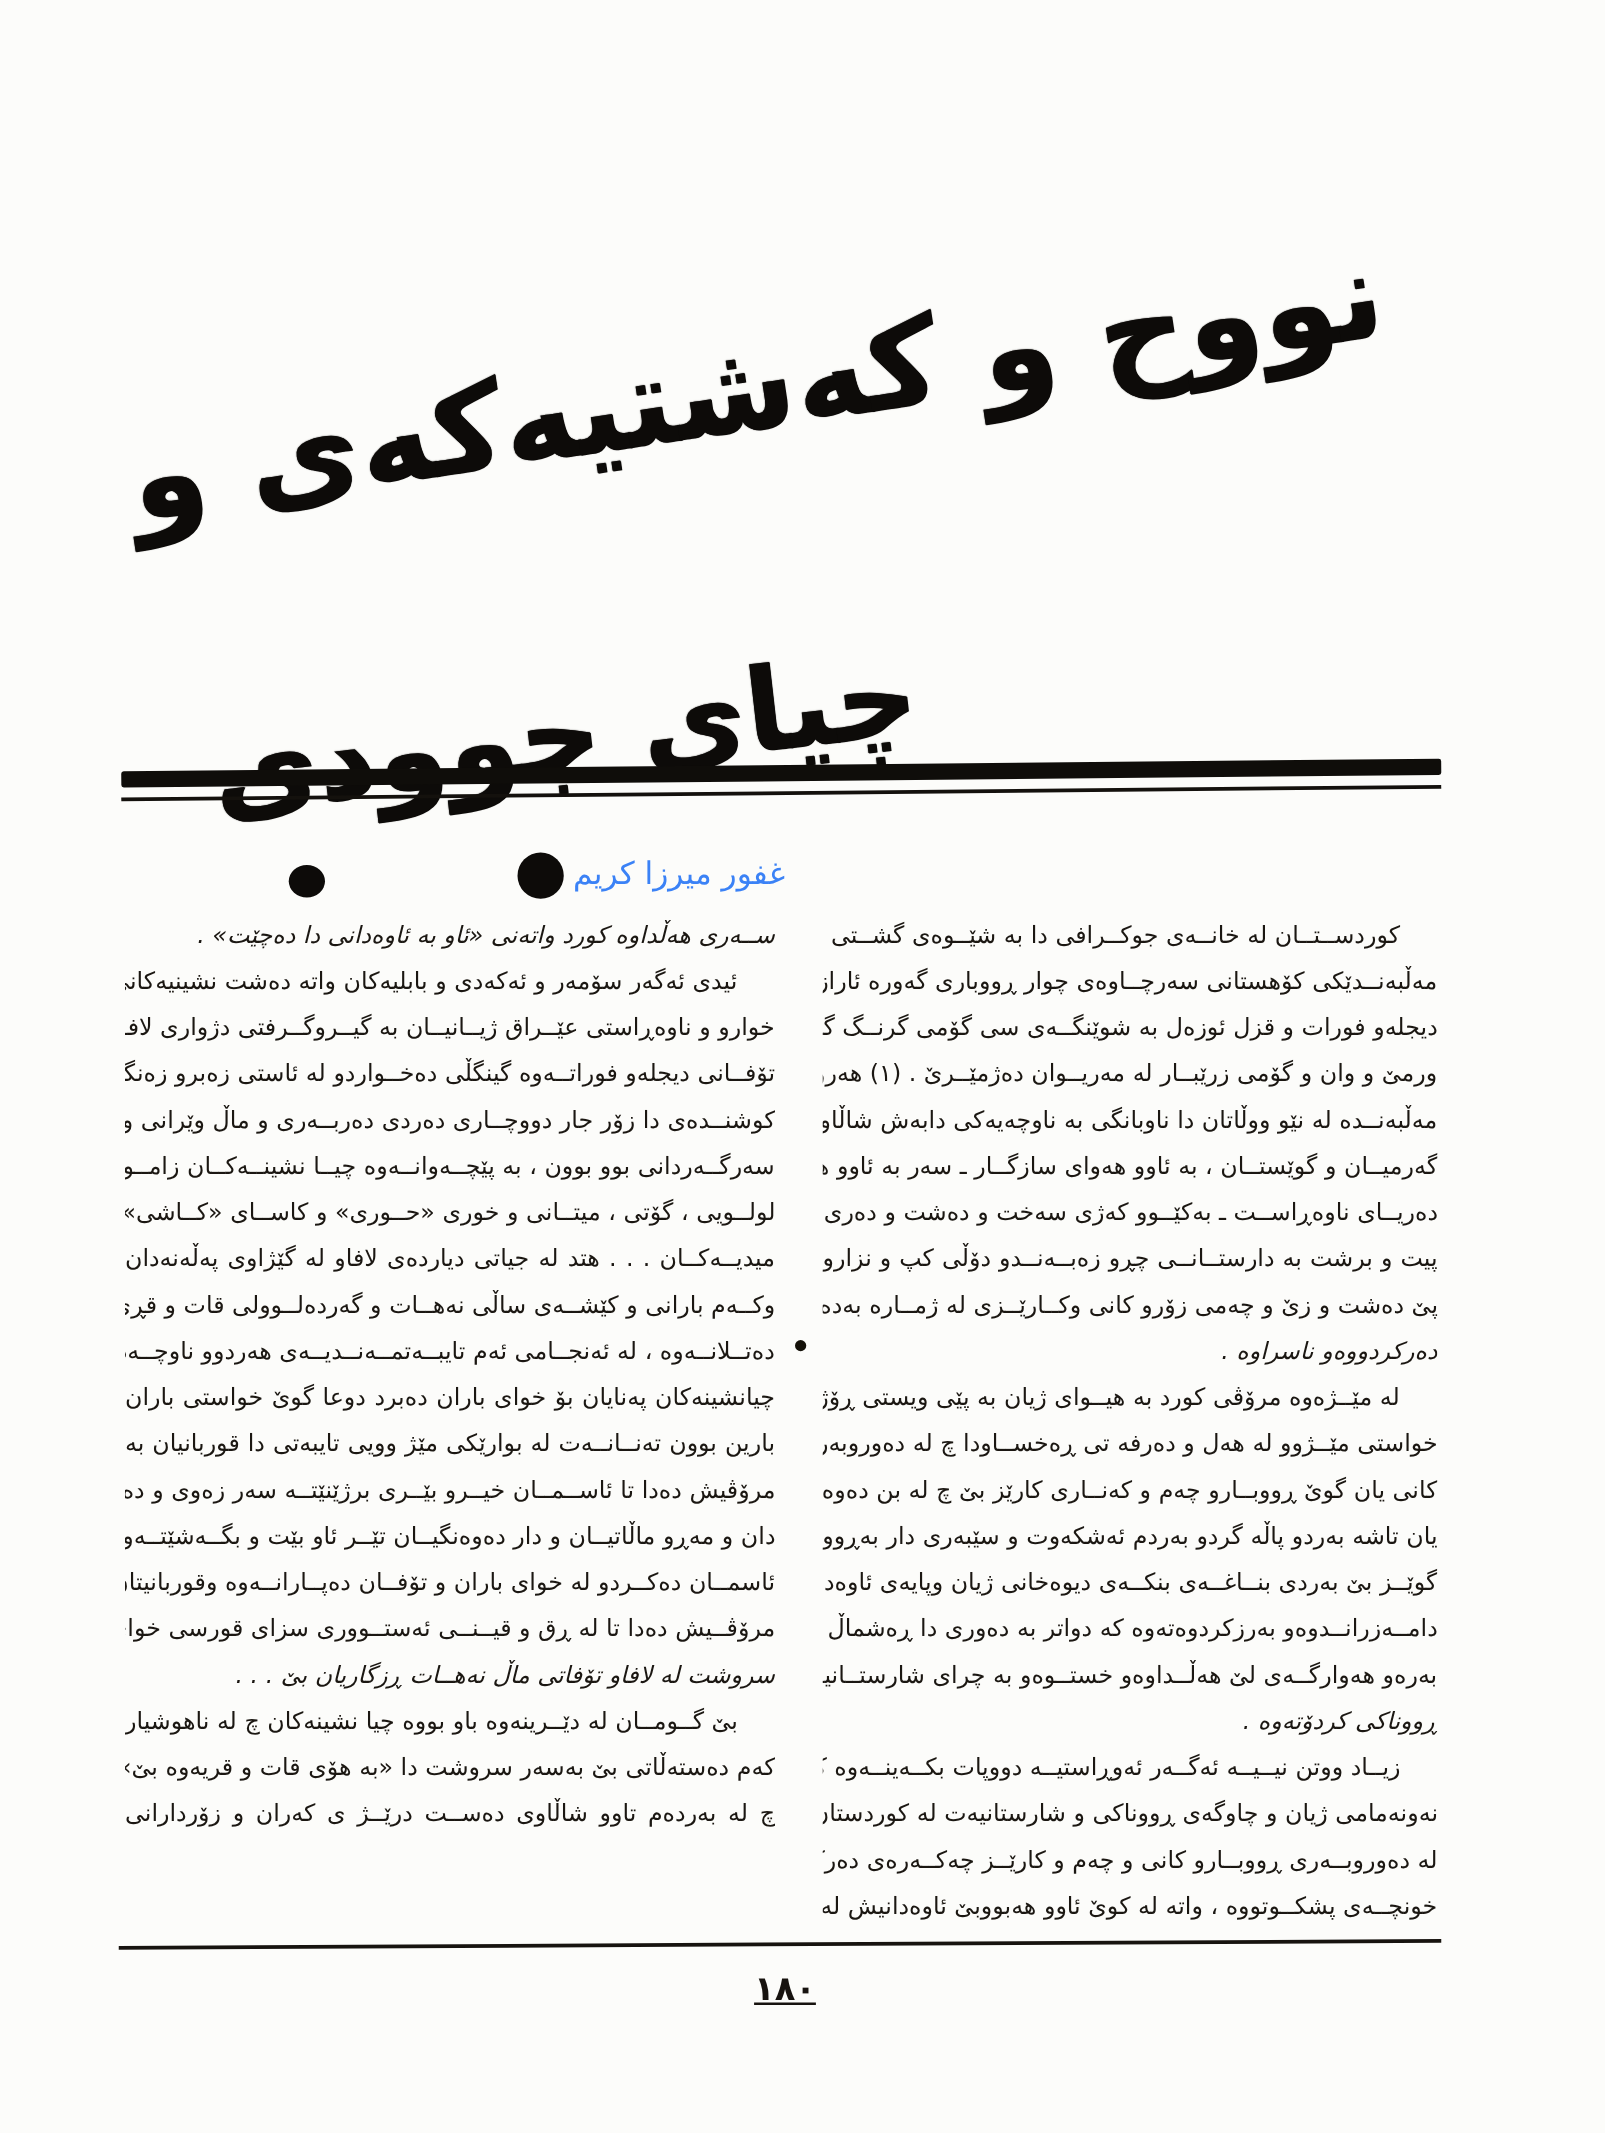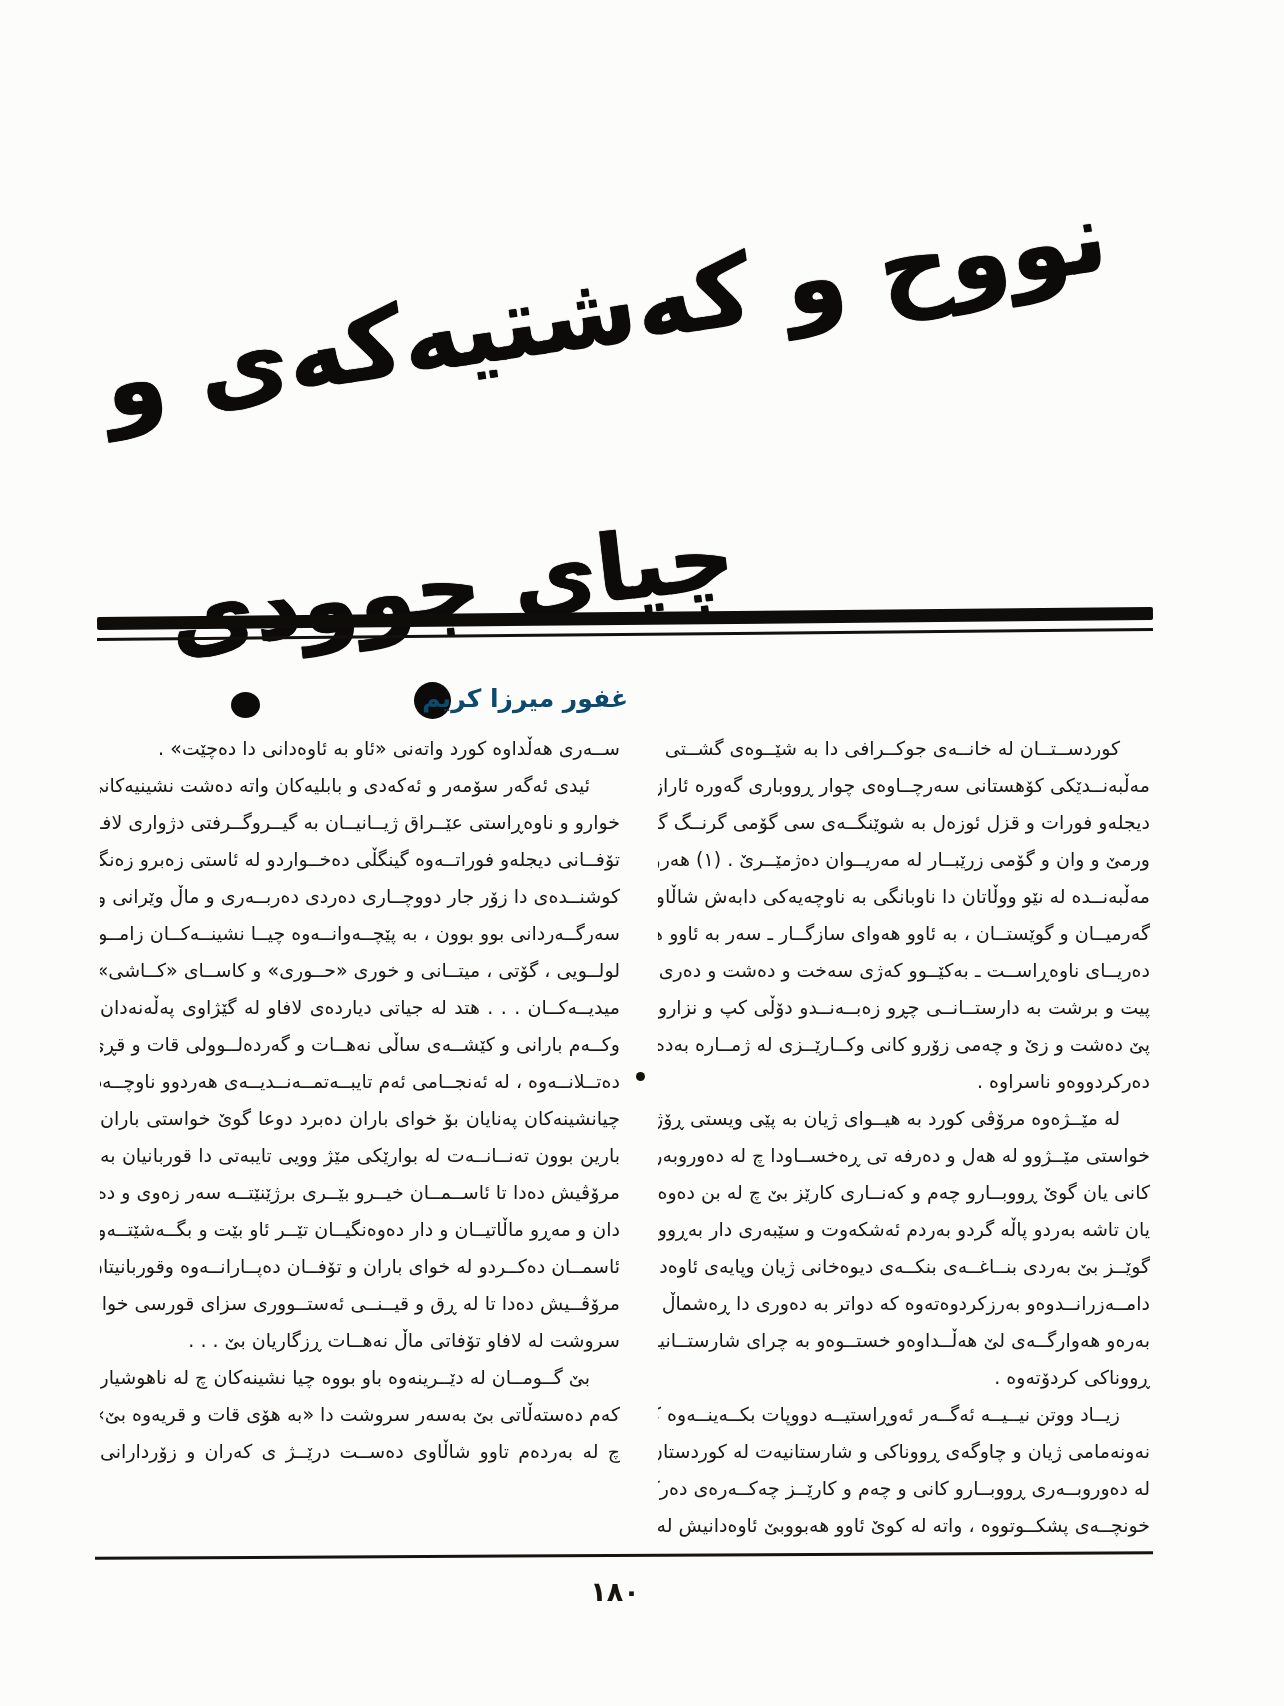--- a/index.html
+++ b/index.html
@@ -49,57 +49,58 @@
   }
   
   .byline-dot{
     position:absolute;background:#0d0b09;border-radius:50%;
   }
   .byline-dot-outer{left:231px;top:692px;width:29px;height:26px;}
   .byline-dot-inner{left:414px;top:682px;width:37px;height:37px;}
   .byline-name{
     position:absolute;left:458px;top:684px;width:170px;
     direction:rtl;text-align:right;
-    font-size:25px;font-weight:700;color:#0c4a6e;
+    font-size:25px;font-weight:400;color:#3b82f6;
     white-space:nowrap;
   }
   
   .col{
     position:absolute;top:730px;
     direction:rtl;
     color:#1b1712;
     font-size:19px;
     overflow:hidden;
   }
   .col-right{right:134px;width:492px;}  
   .col-left{left:100px;width:520px;}
   .ln{
     height:37px;line-height:37px;
     text-align:justify;
     text-align-last:justify;
     white-space:nowrap;
     overflow:hidden;
   }
   .ln.ps{text-indent:30px;}            
-  .ln.pe{text-align-last:right;}
+  .ln.pe{text-align-last:right;font-style:italic;}
   
   .ink-dot{
     position:absolute;left:636px;top:1072px;width:9px;height:9px;
     background:#141109;border-radius:50%;
   }
   
   .rule-bottom{
     position:absolute;left:95px;top:1554px;width:1058px;height:3px;
     background:#17130f;
     transform:rotate(-0.3deg);
   }
   .page-number{
-    position:absolute;left:575px;top:1576px;width:80px;
+    position:absolute;left:588px;top:1576px;width:80px;
     text-align:center;font-size:27px;font-weight:700;color:#17130f;
     direction:rtl;
+    text-decoration:underline;
   }
 </style>
 </head>
 <body>
 
 <div class="page">
 
   <div class="title-line title-1">نووح و كەشتیەكەی و</div>
   <div class="title-line title-2">چیای جوودی</div>
 

